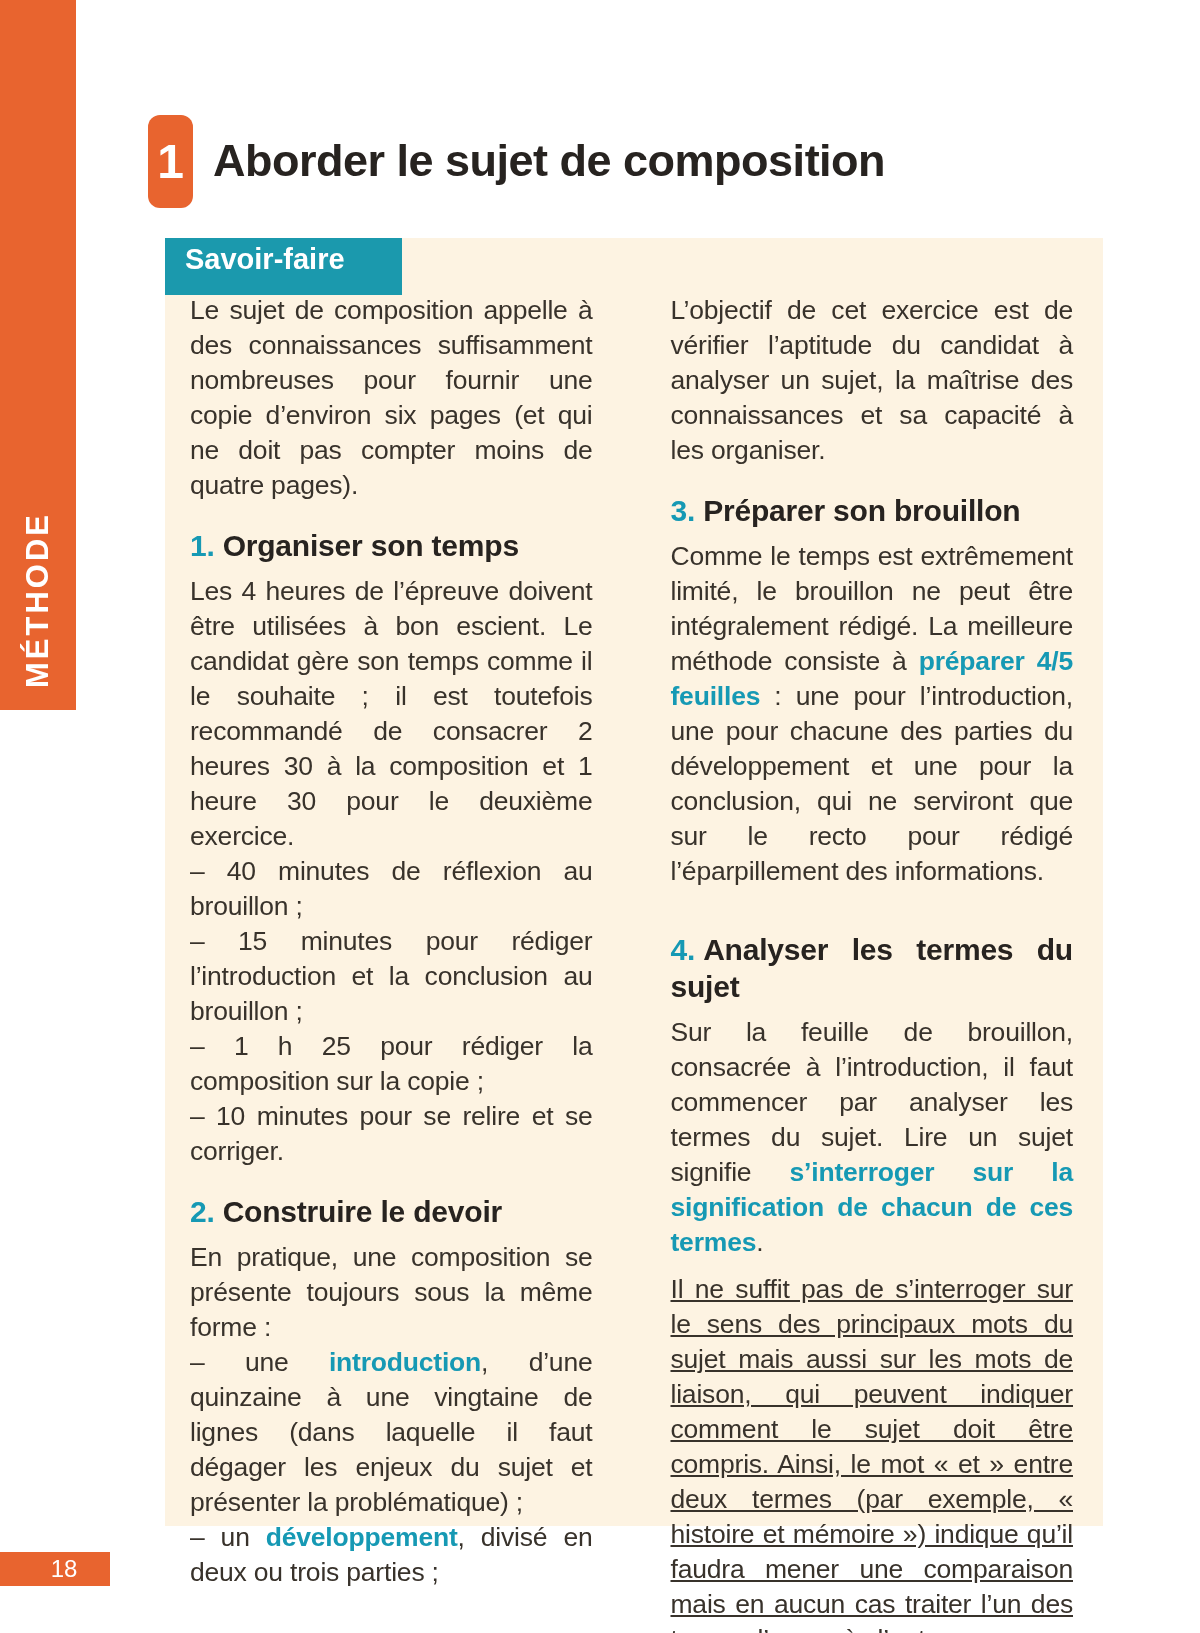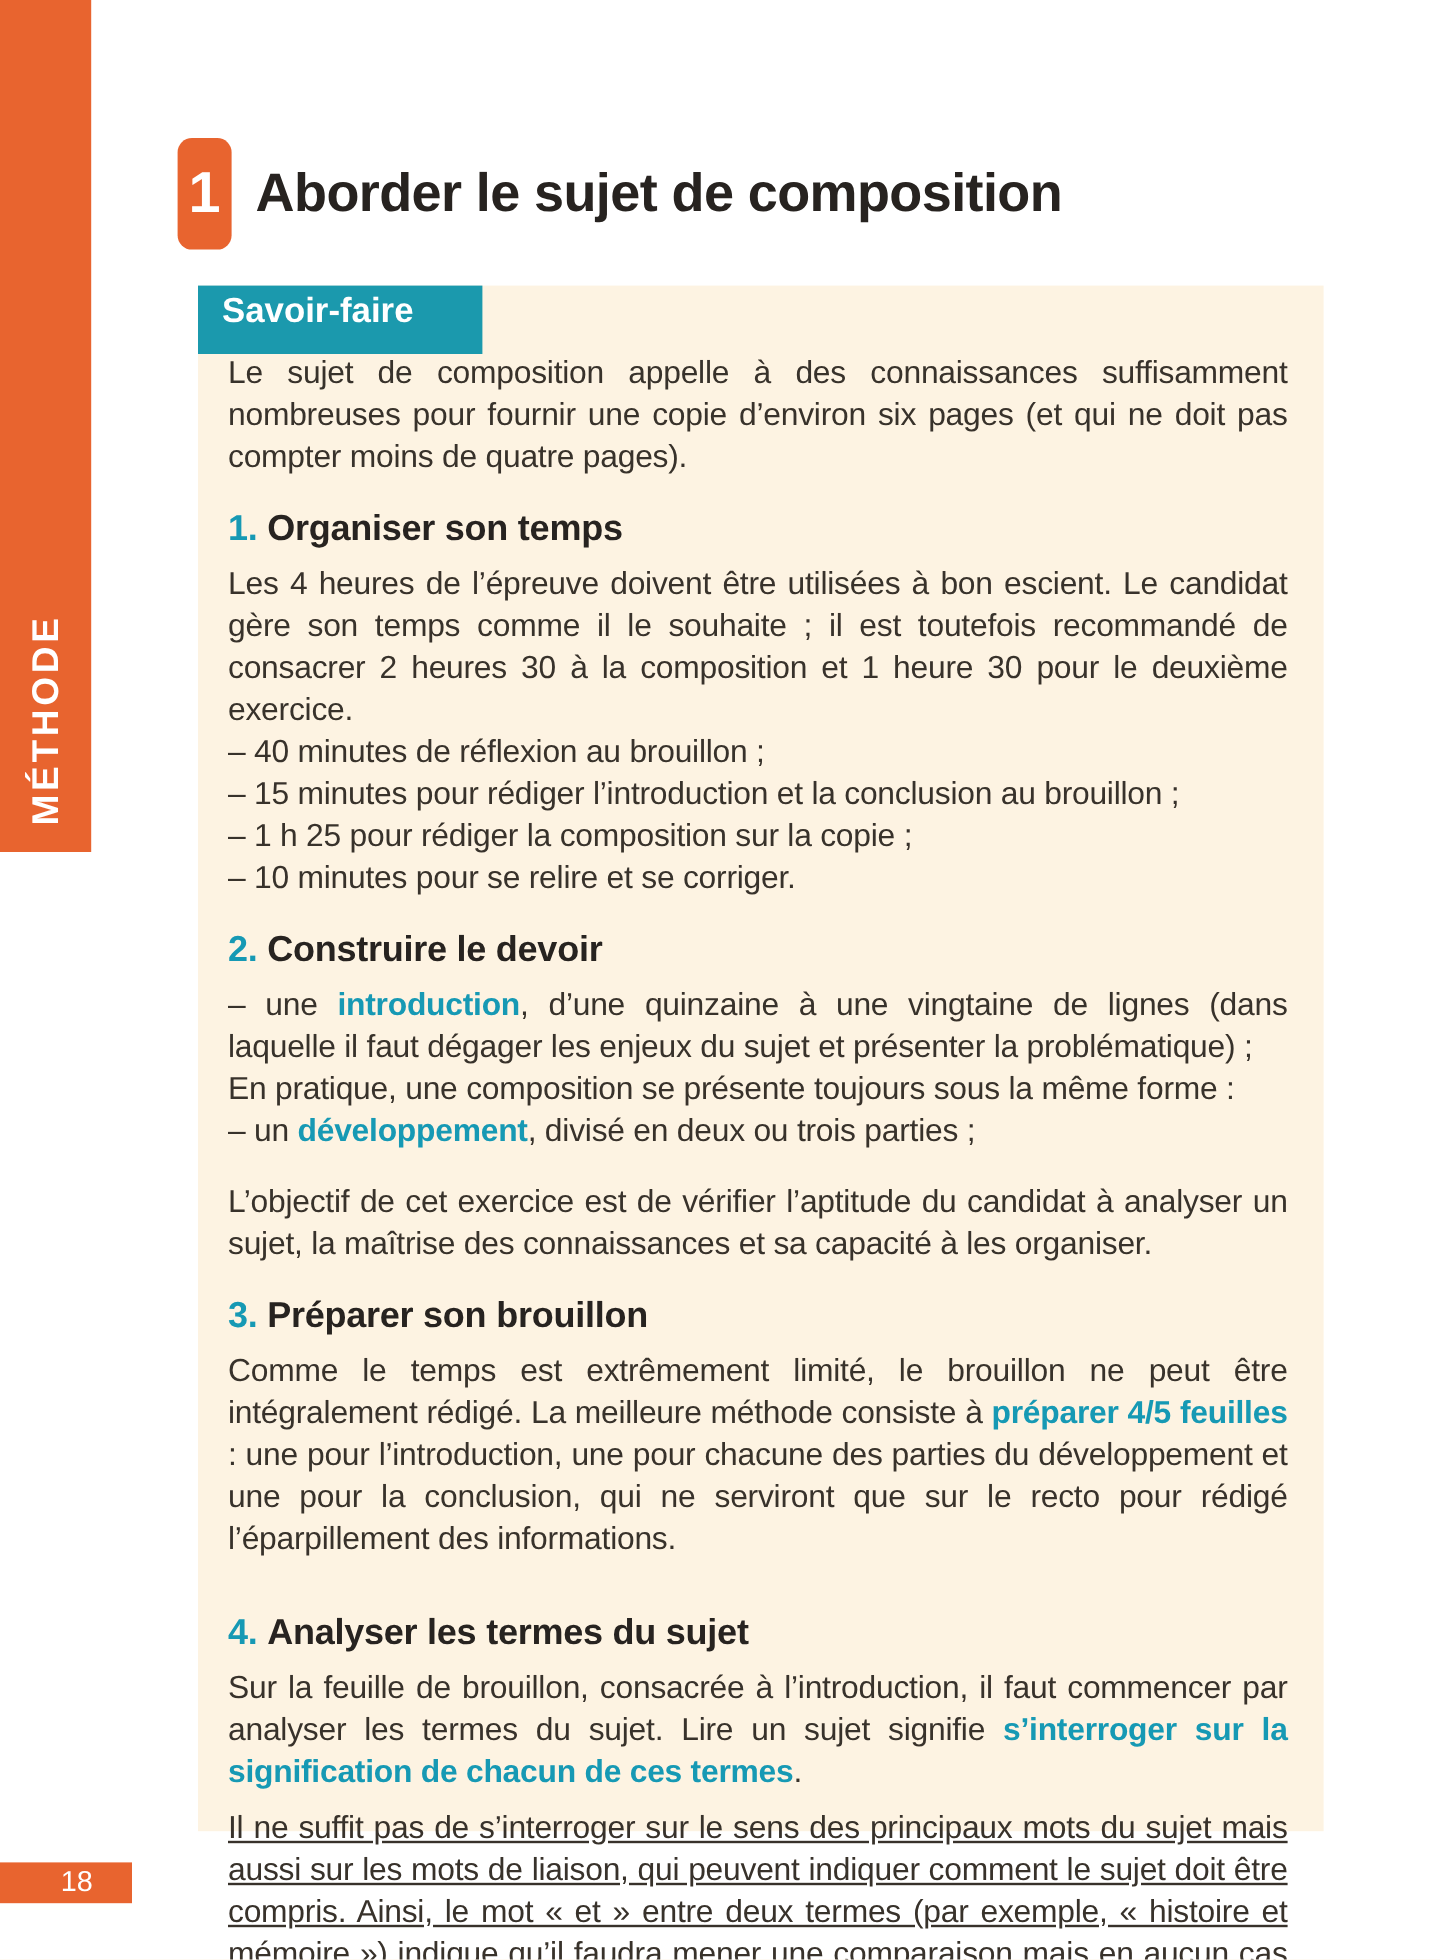--- a/index.html
+++ b/index.html
@@ -64,21 +64,21 @@
     background: #1b99ad;
     color: #ffffff;
     font-weight: bold;
     font-size: 29px;
     line-height: 43px;
     padding-left: 20px;
     box-sizing: border-box;
   }
   .columns {
     position: absolute; top: 55px; left: 25px; right: 30px; bottom: 28px;
-    display: flex; gap: 24px; flex-direction: column;
+    display: flex; gap: 78px;
   }
   .col {
     flex: 1 1 0;
     text-align: justify;
     font-size: 26.5px;
     line-height: 35px;
     color: #38322b;
     letter-spacing: -0.2px;
     hyphens: auto;
   }
@@ -141,22 +141,22 @@
       </p>
       <p>Les 4 heures de l’épreuve doivent être utilisées à bon escient. Le candidat gère son temps comme il le souhaite ; il est toutefois recommandé de consacrer 2 heures 30 à la composition et 1 heure 30 pour le deuxième exercice.</p>
       <p>– 40 minutes de réflexion au brouillon ;</p>
       <p>– 15 minutes pour rédiger l’introduction et la conclusion au brouillon ;</p>
       <p>– 1 h 25 pour rédiger la composition sur la copie ;</p>
       <p>– 10 minutes pour se relire et se corriger.</p>
 
       <p class="sec-heading">
         <span class="num">2.</span><span>Construire le devoir</span>
       </p>
+      <p>En pratique, une composition se présente toujours sous la même forme :</p>
       <p><span>– une </span><span class="hl">introduction</span><span>, d’une quinzaine à une vingtaine de lignes (dans laquelle il faut dégager les enjeux du sujet et présenter la problématique) ;</span></p>
-      <p>En pratique, une composition se présente toujours sous la même forme :</p>
       <p><span>– un </span><span class="hl">développement</span><span>, divisé en deux ou trois parties ;</span></p>
 
     </div>
 
     <div class="col">
       <p>L’objectif de cet exercice est de vérifier l’aptitude du candidat à analyser un sujet, la maîtrise des connaissances et sa capacité à les organiser.</p>
 
       <p class="sec-heading">
         <span class="num">3.</span><span>Préparer son brouillon</span>
       </p>

